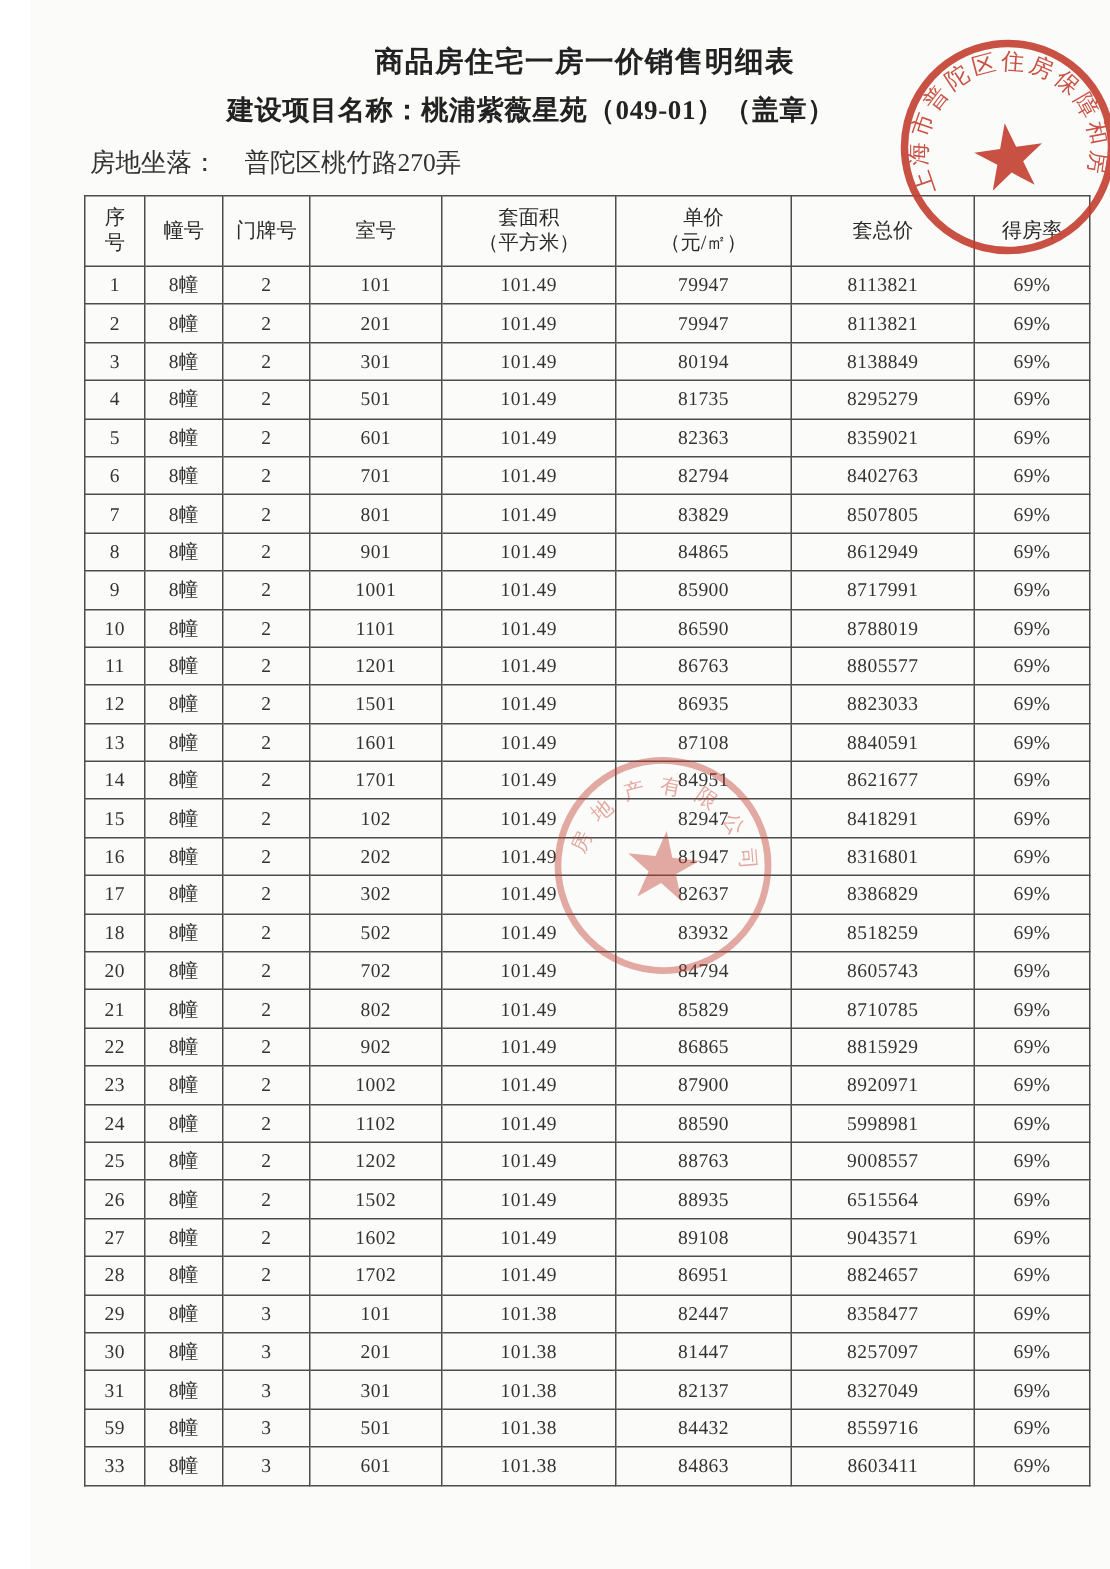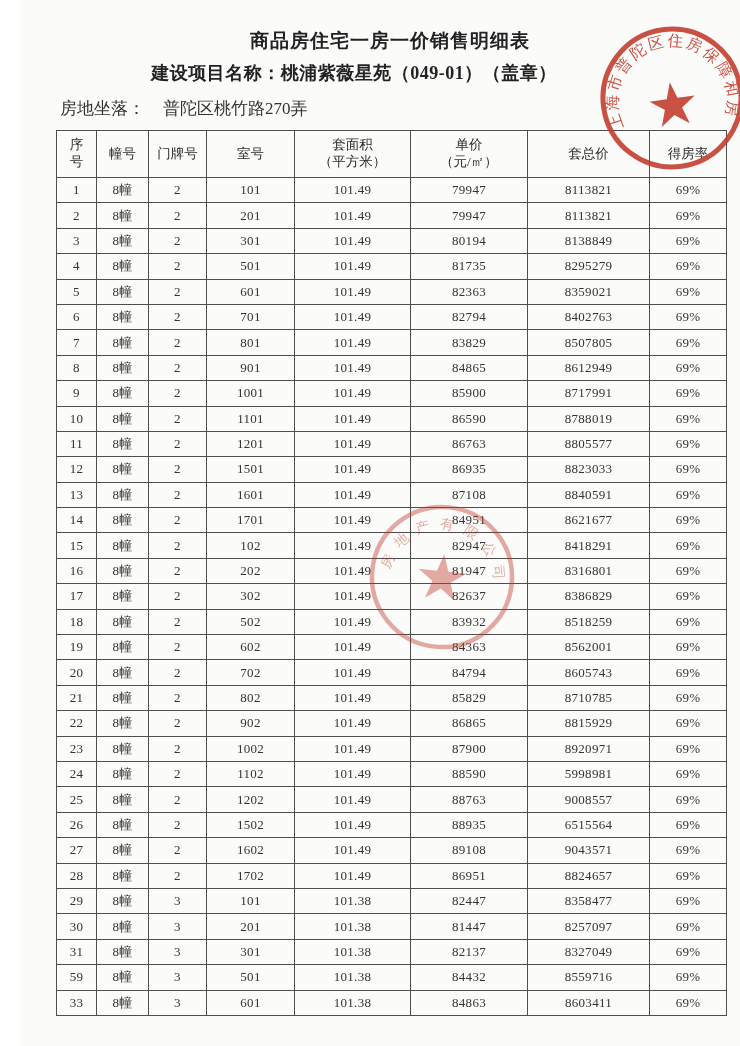--- a/index.html
+++ b/index.html
@@ -268,30 +268,20 @@
           <td>18</td>
           <td>8幢</td>
           <td>2</td>
           <td>502</td>
           <td>101.49</td>
           <td>83932</td>
           <td>8518259</td>
           <td>69%</td>
         </tr>
         <tr>
-          <td>19</td>
-          <td>8幢</td>
-          <td>2</td>
-          <td>602</td>
-          <td>101.49</td>
-          <td>84363</td>
-          <td>8562001</td>
-          <td>69%</td>
-        </tr>
-        <tr>
           <td>20</td>
           <td>8幢</td>
           <td>2</td>
           <td>702</td>
           <td>101.49</td>
           <td>84794</td>
           <td>8605743</td>
           <td>69%</td>
         </tr>
         <tr>

